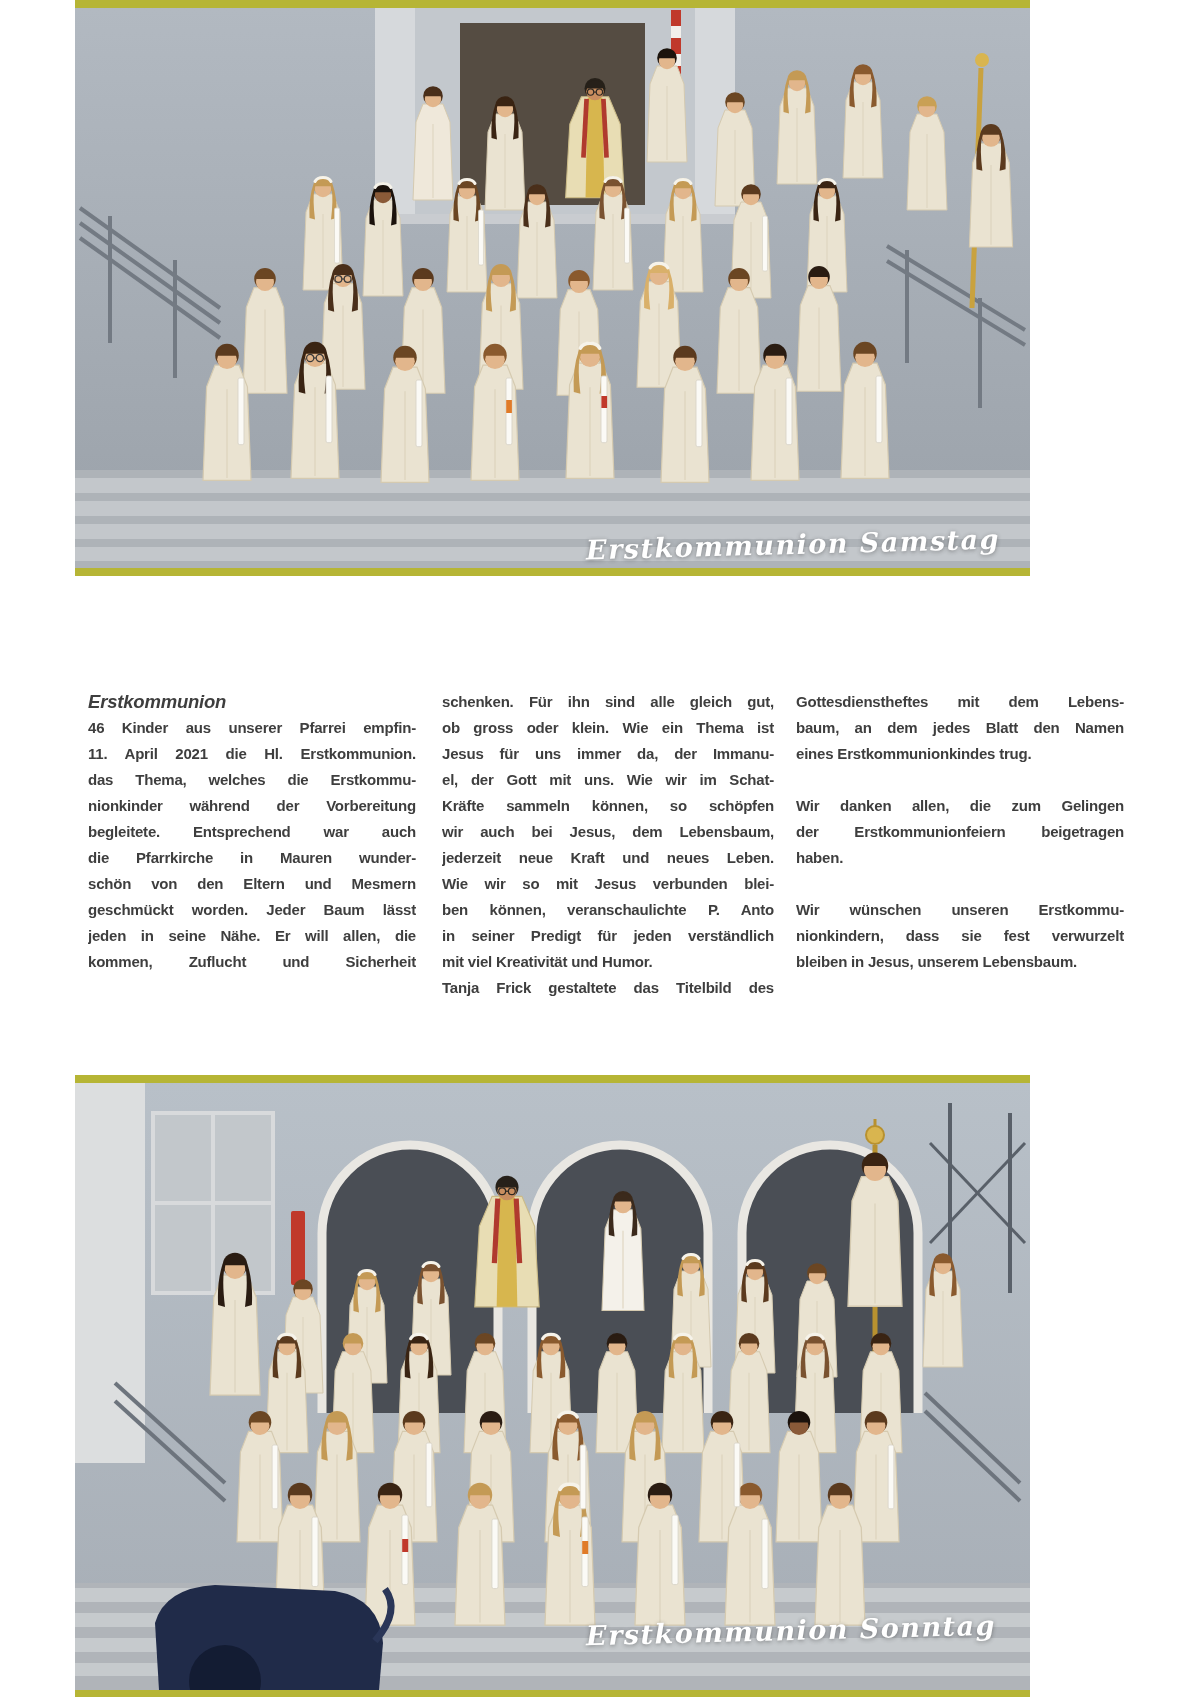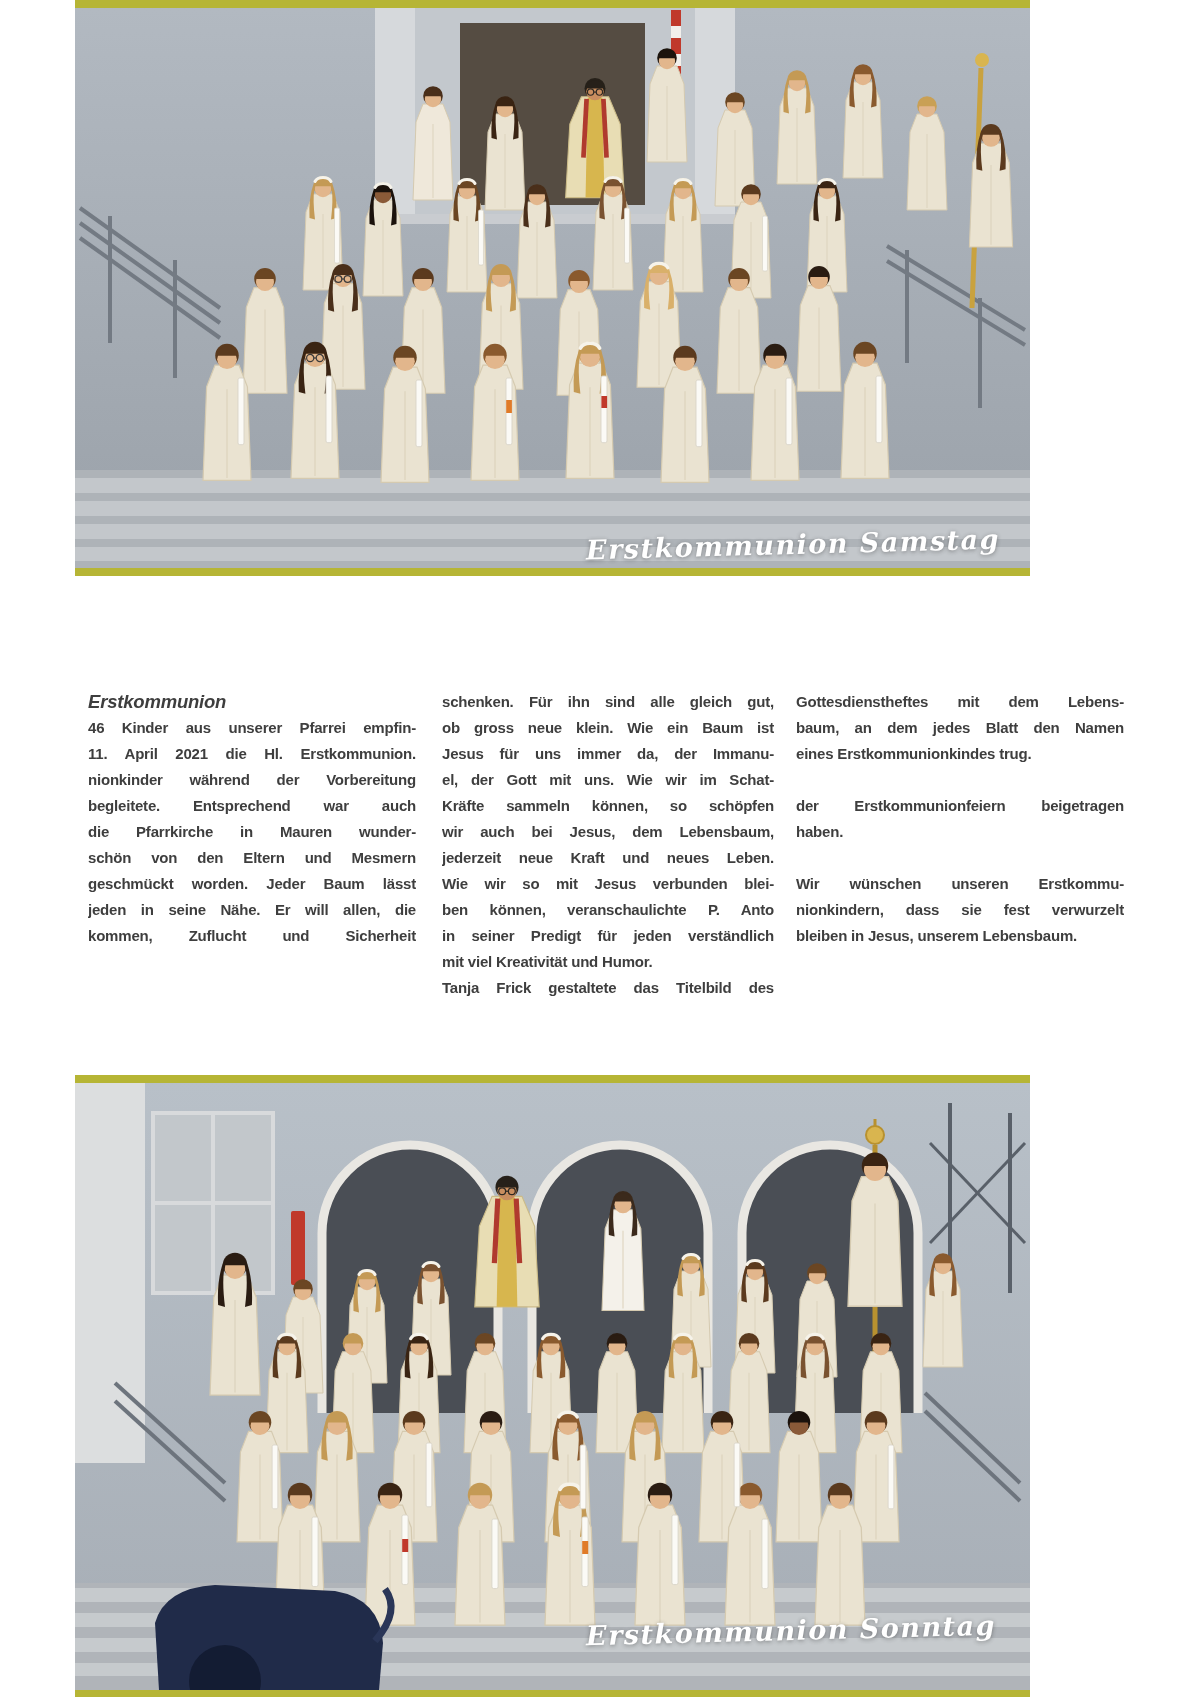--- a/index.html
+++ b/index.html
@@ -196,47 +196,49 @@
   <div class="caption" id="caption-top">Erstkommunion Samstag</div>
 </div>
 
 <div class="accent-bar" id="bar-top-photo-bottom"></div>
 
 <section class="article">
   <div class="col" id="col1">
     <div class="head-line">Erstkommunion</div>
   <div class="line line-just">46 Kinder aus unserer Pfarrei empfin-</div>
       <div class="line line-just">11. April 2021 die Hl. Erstkommunion.</div>
+      <div class="line line-just">das Thema, welches die Erstkommu-</div>
       <div class="line line-just">nionkinder während der Vorbereitung</div>
       <div class="line line-just">begleitete. Entsprechend war auch</div>
       <div class="line line-just">die Pfarrkirche in Mauren wunder-</div>
       <div class="line line-just">schön von den Eltern und Mesmern</div>
       <div class="line line-just">geschmückt worden. Jeder Baum lässt</div>
       <div class="line line-just">jeden in seine Nähe. Er will allen, die</div>
       <div class="line line-just">kommen, Zuflucht und Sicherheit</div>
     </div>
   <div class="col" id="col2">
       <div class="line line-just">schenken. Für ihn sind alle gleich gut,</div>
-      <div class="line line-just">ob gross neue klein. Wie ein Baum ist</div>
+      <div class="line line-just">ob gross oder klein. Wie ein Thema ist</div>
       <div class="line line-just">Jesus für uns immer da, der Immanu-</div>
       <div class="line line-just">el, der Gott mit uns. Wie wir im Schat-</div>
       <div class="line line-just">Kräfte sammeln können, so schöpfen</div>
       <div class="line line-just">wir auch bei Jesus, dem Lebensbaum,</div>
       <div class="line line-just">jederzeit neue Kraft und neues Leben.</div>
       <div class="line line-just">Wie wir so mit Jesus verbunden blei-</div>
       <div class="line line-just">ben können, veranschaulichte P. Anto</div>
       <div class="line line-just">in seiner Predigt für jeden verständlich</div>
       <div class="line line-left">mit viel Kreativität und Humor.</div>
       <div class="line line-just">Tanja Frick gestaltete das Titelbild des</div>
     </div>
   <div class="col" id="col3">
       <div class="line line-just">Gottesdienstheftes mit dem Lebens-</div>
       <div class="line line-just">baum, an dem jedes Blatt den Namen</div>
       <div class="line line-left">eines Erstkommunionkindes trug.</div>
       <div class="line"></div>
+      <div class="line line-just">Wir danken allen, die zum Gelingen</div>
       <div class="line line-just">der Erstkommunionfeiern beigetragen</div>
       <div class="line line-left">haben.</div>
       <div class="line"></div>
       <div class="line line-just">Wir wünschen unseren Erstkommu-</div>
       <div class="line line-just">nionkindern, dass sie fest verwurzelt</div>
       <div class="line line-left">bleiben in Jesus, unserem Lebensbaum.</div>
     </div>
 </section>
 
 <div class="accent-bar" id="bar-bottom-photo-top"></div>

